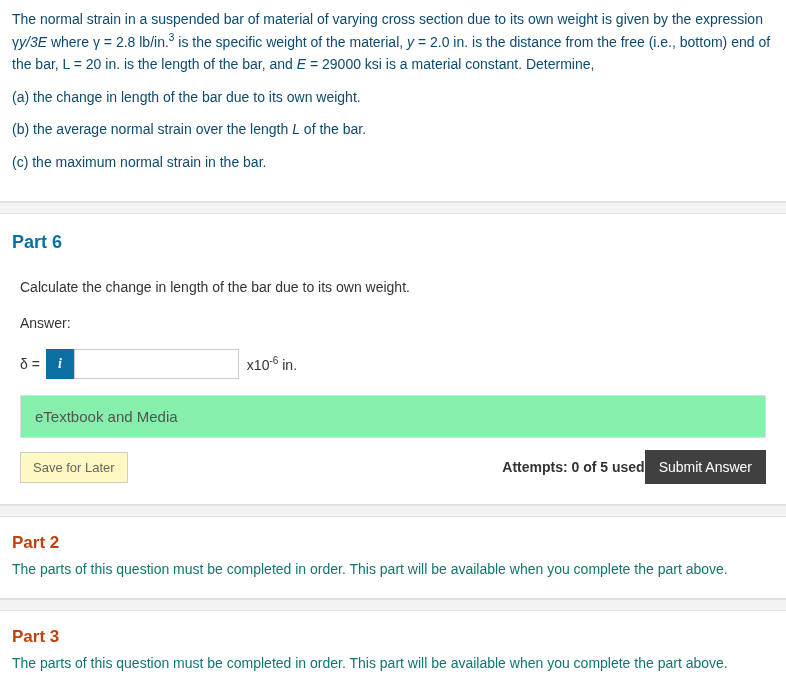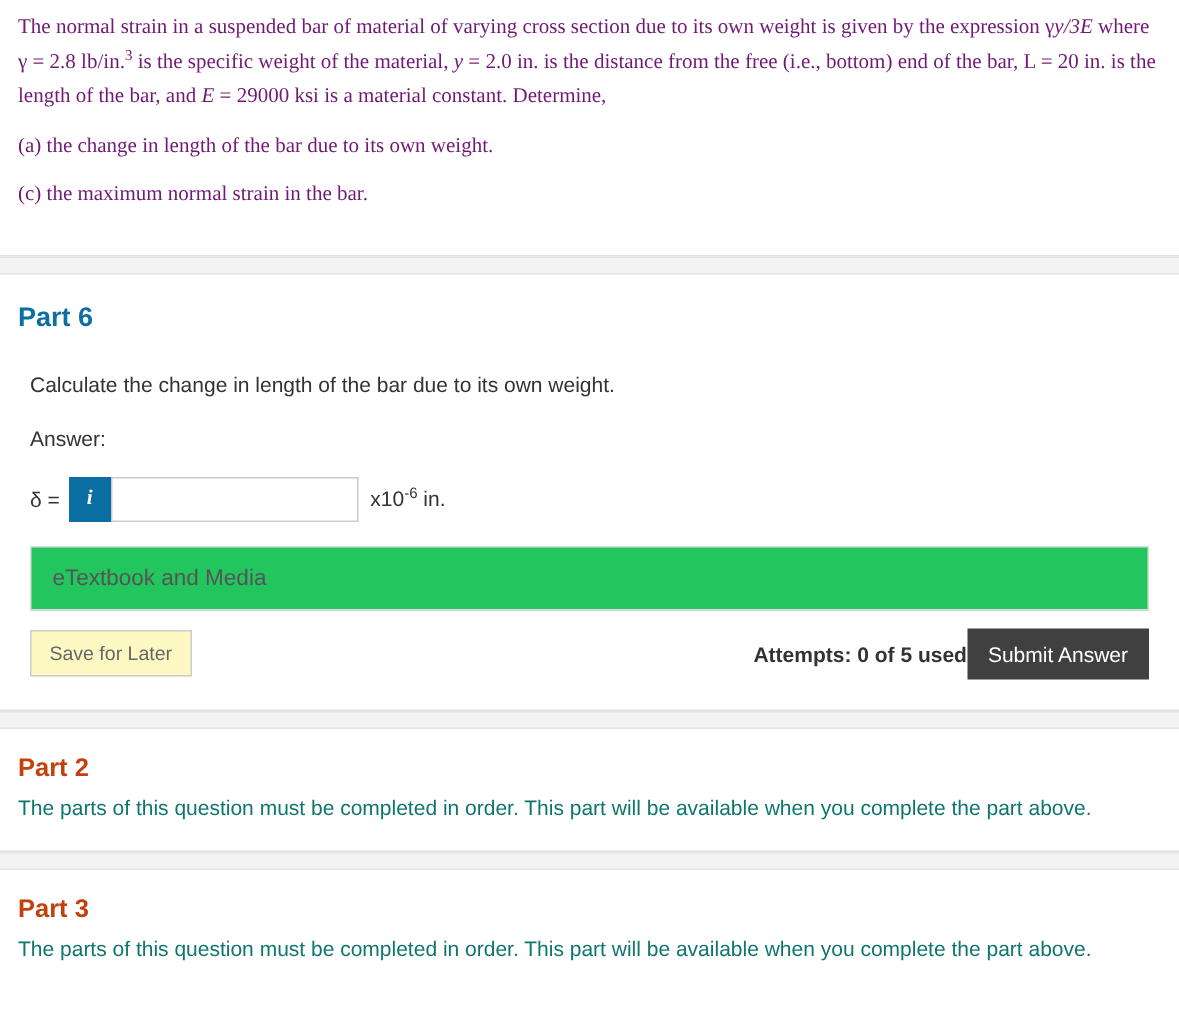--- a/index.html
+++ b/index.html
@@ -6,22 +6,21 @@
   body {
     font-family: "Helvetica Neue", Helvetica, Arial, sans-serif;
     font-size: 14px;
     color: #333;
     background: #fff;
     width: 786px;
   }
   .problem-statement {
     padding: 8px 12px 18px 12px;
     line-height: 1.6;
-    color: #701a75;
-    font-family: Liberation Serif, serif;
+    color: #0c4a6e;
   }
   .problem-statement p { margin-bottom: 10px; }
   .sup { font-size: 10px; vertical-align: super; }
   .italic { font-style: italic; }
   hr.divider { border: none; border-top: 1px solid #e0e0e0; margin: 0; }
   .part {
     padding: 18px 12px 16px 12px;
   }
   .part-title {
     color: #0b6fa4;
@@ -62,21 +61,21 @@
   .answer-input {
     height: 30px;
     width: 165px;
     border: 1px solid #ccc;
     padding: 4px 6px;
     font-size: 14px;
   }
   .unit { margin-left: 8px; }
   .etextbook-bar {
     border: 1px solid #ddd;
-    background: #22c55e;
+    background: #86efac;
     padding: 12px 14px;
     font-size: 15px;
     color: #555;
     margin-bottom: 12px;
     cursor: pointer;
   }
   .footer-row {
     display: flex;
     align-items: center;
     justify-content: space-between;
@@ -128,20 +127,21 @@
   }
 </style>
 </head>
 <body>
 
 <div class="problem-statement">
   <p>
     The normal strain in a suspended bar of material of varying cross section due to its own weight is given by the expression γ<span class="italic">y/3E</span> where γ = 2.8 lb/in.<span class="sup">3</span> is the specific weight of the material, <span class="italic">y</span> = 2.0 in. is the distance from the free (i.e., bottom) end of the bar, L = 20 in. is the length of the bar, and <span class="italic">E</span> = 29000 ksi is a material constant. Determine,
   </p>
   <p>(a) the change in length of the bar due to its own weight.</p>
+  <p>(b) the average normal strain over the length <span class="italic">L</span> of the bar.</p>
   <p>(c) the maximum normal strain in the bar.</p>
 </div>
 
 <hr class="divider">
 <div class="spacer-gray"></div>
 
 <div class="part">
   <div class="part-title">Part 6</div>
   <div class="part1-body">
     <div class="instruction">Calculate the change in length of the bar due to its own weight.</div>

